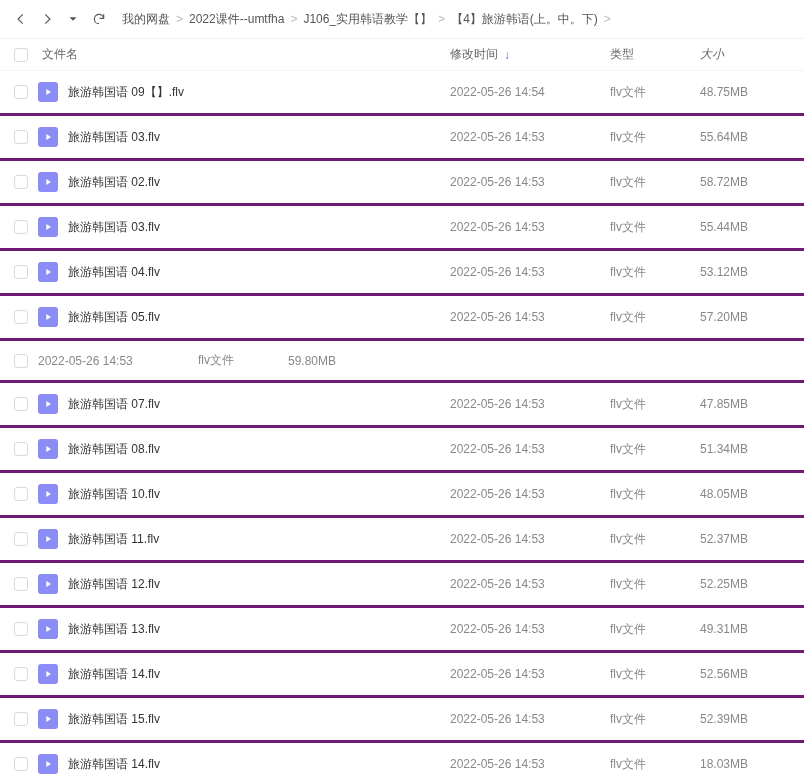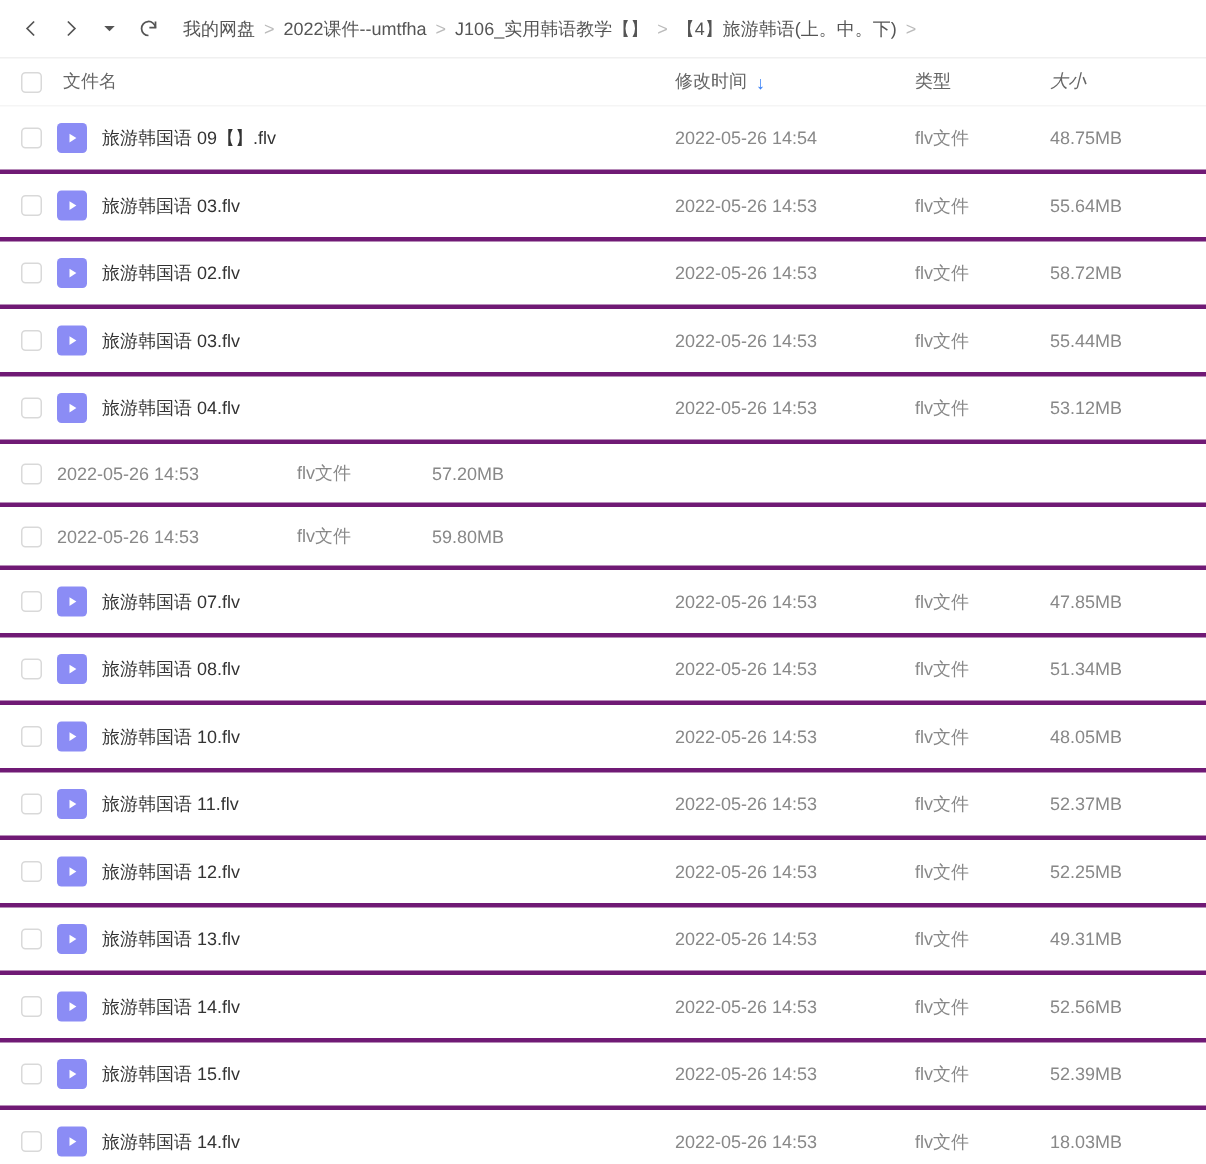--- a/index.html
+++ b/index.html
@@ -219,20 +219,28 @@
         <span class="file-name">旅游韩国语 04.flv</span>
       </div>
       <div class="file-date">2022-05-26 14:53</div>
       <div class="file-type">flv文件</div>
       <div class="file-size">53.12MB</div>
     </div>
     <div class="file-row">
       <div class="col-check">
         <div class="checkbox"></div>
       </div>
+      <div class="file-name-wrap">
+        <div class="file-icon">
+          <svg viewBox="0 0 24 24">
+            <path d="M8 5v14l11-7z"></path>
+          </svg>
+        </div>
+        <span class="file-name">旅游韩国语 05.flv</span>
+      </div>
       <div class="file-date">2022-05-26 14:53</div>
       <div class="file-type">flv文件</div>
       <div class="file-size">57.20MB</div>
     </div>
     <div class="file-row">
       <div class="col-check">
         <div class="checkbox"></div>
       </div>
       <div class="file-date">2022-05-26 14:53</div>
       <div class="file-type">flv文件</div>

